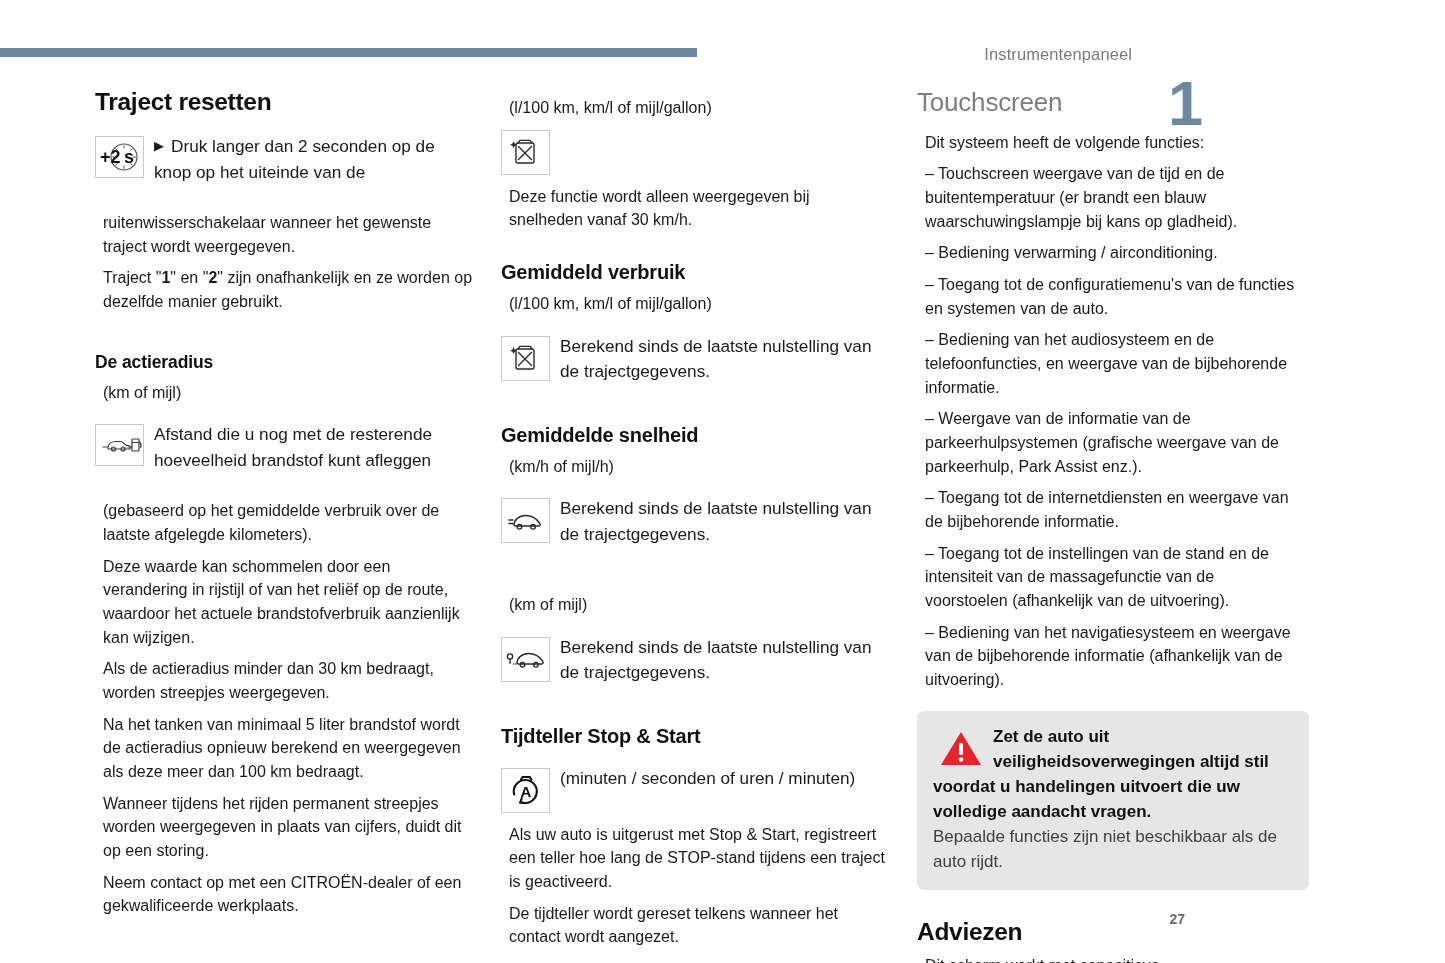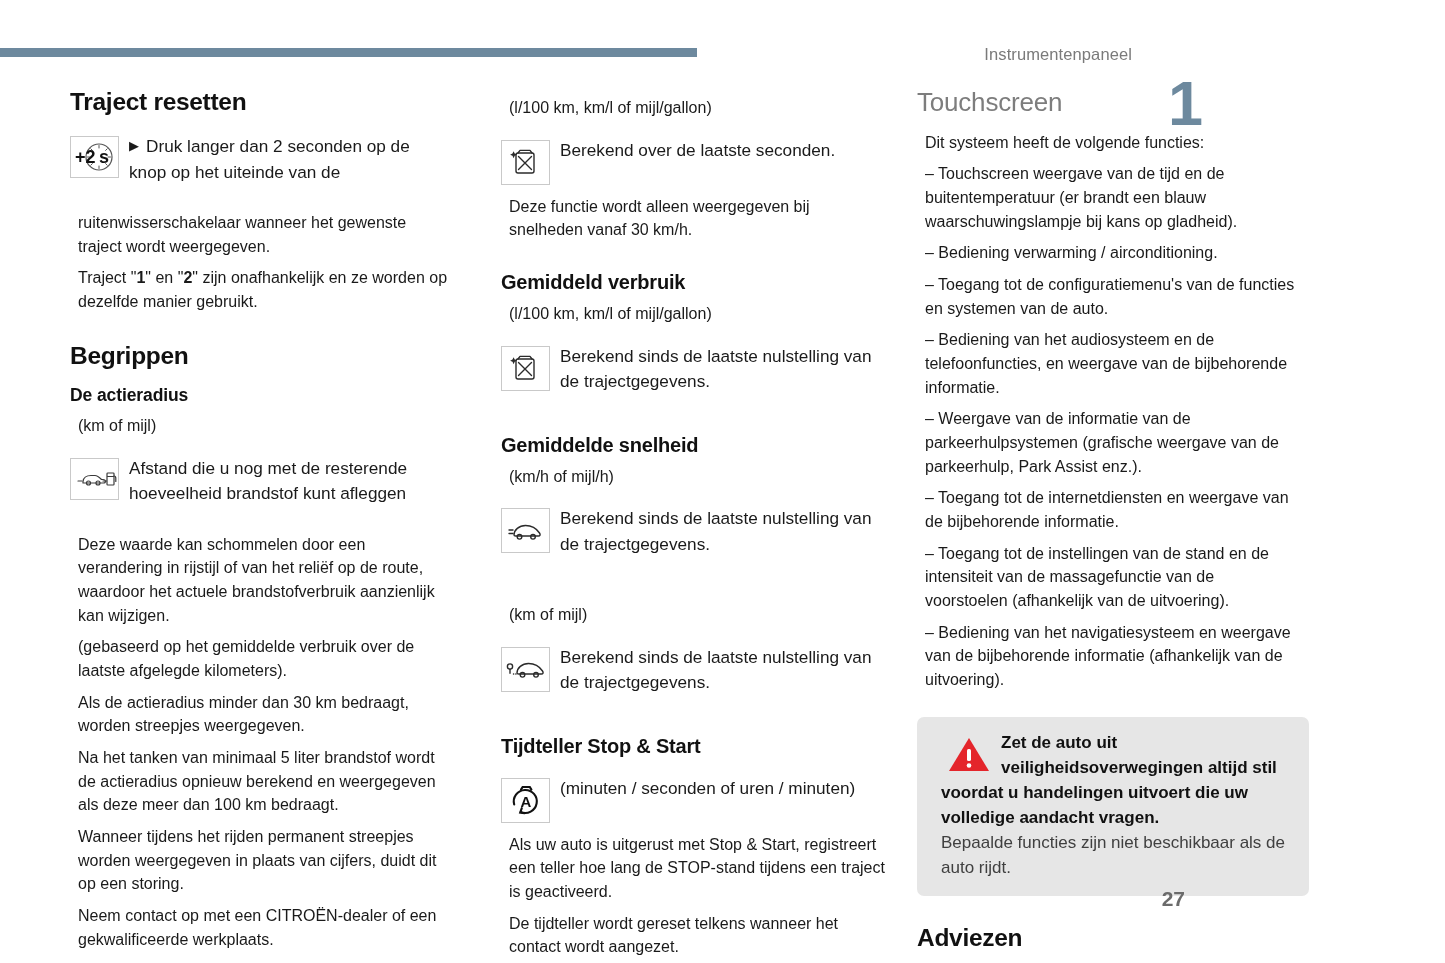--- a/index.html
+++ b/index.html
@@ -48,21 +48,21 @@
     color: #6d899e;
     line-height: 1;
     letter-spacing: -1px;
   }
 
   
   .col {
     position: absolute;
     top: 88px;
   }
-  .col-1 { left: 70px;  width: 390px; }
+  .col-1 { left: 95px;  width: 390px; }
   .col-2 { left: 501px; width: 392px; }
   .col-3 { left: 917px; width: 392px; }
 
   h1.sec-title {
     font-size: 26px;
     font-weight: normal;
     color: #7d7d7d;
     margin: 0 0 14px 0;
     line-height: 1.1;
     letter-spacing: -0.2px;
@@ -131,23 +131,23 @@
   .bullet-tri {
     font-size: 13px;
     vertical-align: 2px;
     padding-right: 7px;
   }
 
   
   .warning-box {
     background: #e6e6e6;
     border-radius: 7px;
-    padding: 13px 16px 15px 24px;
+    padding: 13px 16px 15px 16px;
     box-sizing: border-box;
-    margin-top: 25px;
+    margin-top: 19px;
   }
   .warn-icon {
     float: left;
     margin: 3px 10px 0 6px;
   }
   .warn-strong {
     font-size: 17px;
     font-weight: bold;
     line-height: 1.48;
     margin: 0;
@@ -158,22 +158,22 @@
     line-height: 1.48;
     margin: 0;
     color: #404040;
     clear: both;
   }
 
   
   .page-number {
     position: absolute;
     right: 85px;
-    bottom: 52px;
-    font-size: 21px;
+    bottom: 36px;
+    font-size: 14px;
     font-weight: bold;
     color: #6b6b6b;
   }
 
   b.inl { font-weight: bold; }
 </style>
 </head>
 <body>
 
 <div class="page">
@@ -203,21 +203,20 @@
           <text x="3" y="25" font-family="Liberation Sans, sans-serif" font-size="18" font-weight="bold" fill="#111">+2</text>
           <text x="27" y="25" font-family="Liberation Sans, sans-serif" font-size="18" font-weight="bold" fill="#111">s</text>
         </svg>
       </span>
       <p class="wrap-text"><span class="bullet-tri">▶</span><span>Druk langer dan 2 seconden op de knop op het uiteinde van de</span></p>
     </div>
     <p class="body">ruitenwisserschakelaar wanneer het gewenste traject wordt weergegeven.</p>
     <p class="body"><span>Traject "</span><b class="inl">1</b><span>" en "</span><b class="inl">2</b><span>" zijn onafhankelijk en ze worden op dezelfde manier gebruikt.</span></p>
 
     <div class="spacer-md"></div>
-    <h2 class="head-big">Begrippen</h2>
 
     <div class="spacer-sm"></div>
     <h4 class="head-sm">De actieradius</h4>
     <p class="body">(km of mijl)</p>
 
     <div class="clearfix">
       <span class="icon-box icon-float">
         <svg width="45" height="38" viewBox="0 0 45 38" aria-hidden="true">
           <g fill="none" stroke="#3a3a3a" stroke-width="1.2" stroke-linecap="round" stroke-linejoin="round">
             <path d="M6 21 h4"></path>
@@ -226,22 +225,22 @@
             <circle cx="26" cy="23" r="2"></circle>
             <path d="M31 21 h3.5"></path>
             <rect x="35" y="13" width="7" height="12" rx="0.8"></rect>
             <path d="M35.5 16.5 h6"></path>
             <path d="M42 16 c1.5 0 1.8 1 1.8 2 v3.5"></path>
           </g>
         </svg>
       </span>
       <p class="wrap-text">Afstand die u nog met de resterende hoeveelheid brandstof kunt afleggen</p>
     </div>
+    <p class="body">(gebaseerd op het gemiddelde verbruik over de laatste afgelegde kilometers).</p>
     <p class="body">Deze waarde kan schommelen door een verandering in rijstijl of van het reliëf op de route, waardoor het actuele brandstofverbruik aanzienlijk kan wijzigen.</p>
-    <p class="body">(gebaseerd op het gemiddelde verbruik over de laatste afgelegde kilometers).</p>
     <p class="body">Als de actieradius minder dan 30 km bedraagt, worden streepjes weergegeven.</p>
     <p class="body">Na het tanken van minimaal 5 liter brandstof wordt de actieradius opnieuw berekend en weergegeven als deze meer dan 100 km bedraagt.</p>
     <p class="body">Wanneer tijdens het rijden permanent streepjes worden weergegeven in plaats van cijfers, duidt dit op een storing.</p>
     <p class="body">Neem contact op met een CITROËN-dealer of een gekwalificeerde werkplaats.</p>
   </div>
 
   <div class="col col-2">
 
     <p class="body">(l/100 km, km/l of mijl/gallon)</p>
     <div class="clearfix">
@@ -250,21 +249,20 @@
           <g fill="none" stroke="#2b2b2b" stroke-width="1.4" stroke-linecap="round" stroke-linejoin="round">
             <path d="M13 11 h14 a2 2 0 0 1 2 2 v16 a2 2 0 0 1 -2 2 h-14 a2 2 0 0 1 -2 -2 v-16 a2 2 0 0 1 2 -2 z"></path>
             <path d="M13 11 l2 -2.6 h10 l2 2.6"></path>
             <path d="M13.5 14.5 l13 13 M26.5 14.5 l-13 13"></path>
           </g>
           <g fill="#2b2b2b">
             <path d="M8.6 9.2 l1.1 2.4 l2.4 1.1 l-2.4 1.1 l-1.1 2.4 l-1.1 -2.4 l-2.4 -1.1 l2.4 -1.1 z"></path>
           </g>
         </svg>
       </span>
-      <p class="wrap-text">Berekend over de laatste seconden.</p>
     </div>
     <p class="body">Deze functie wordt alleen weergegeven bij snelheden vanaf 30 km/h.</p>
 
     <div class="spacer-md"></div>
     <h3 class="head-mid">Gemiddeld verbruik</h3>
     <p class="body">(l/100 km, km/l of mijl/gallon)</p>
     <div class="clearfix">
       <span class="icon-box icon-float tall">
         <svg width="42" height="40" viewBox="0 0 42 40" aria-hidden="true">
           <g fill="none" stroke="#2b2b2b" stroke-width="1.4" stroke-linecap="round" stroke-linejoin="round">

